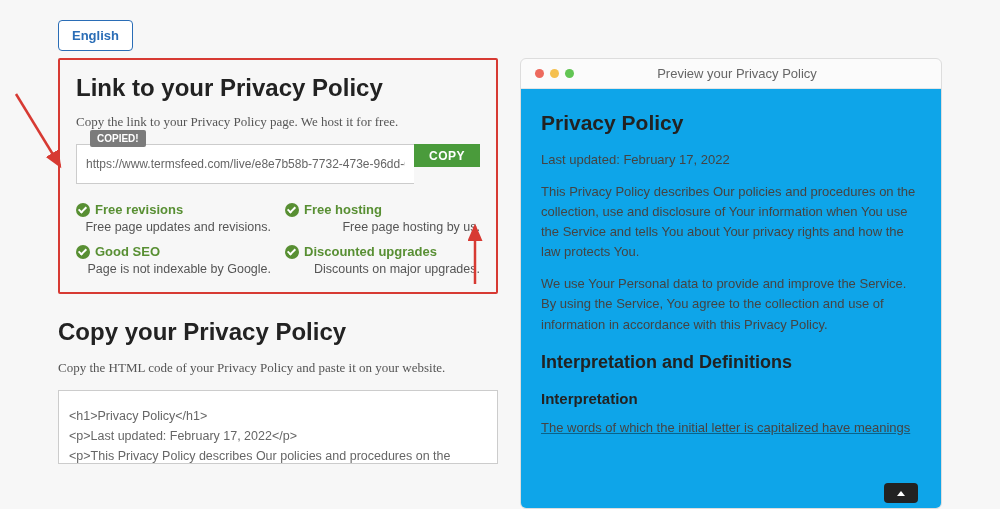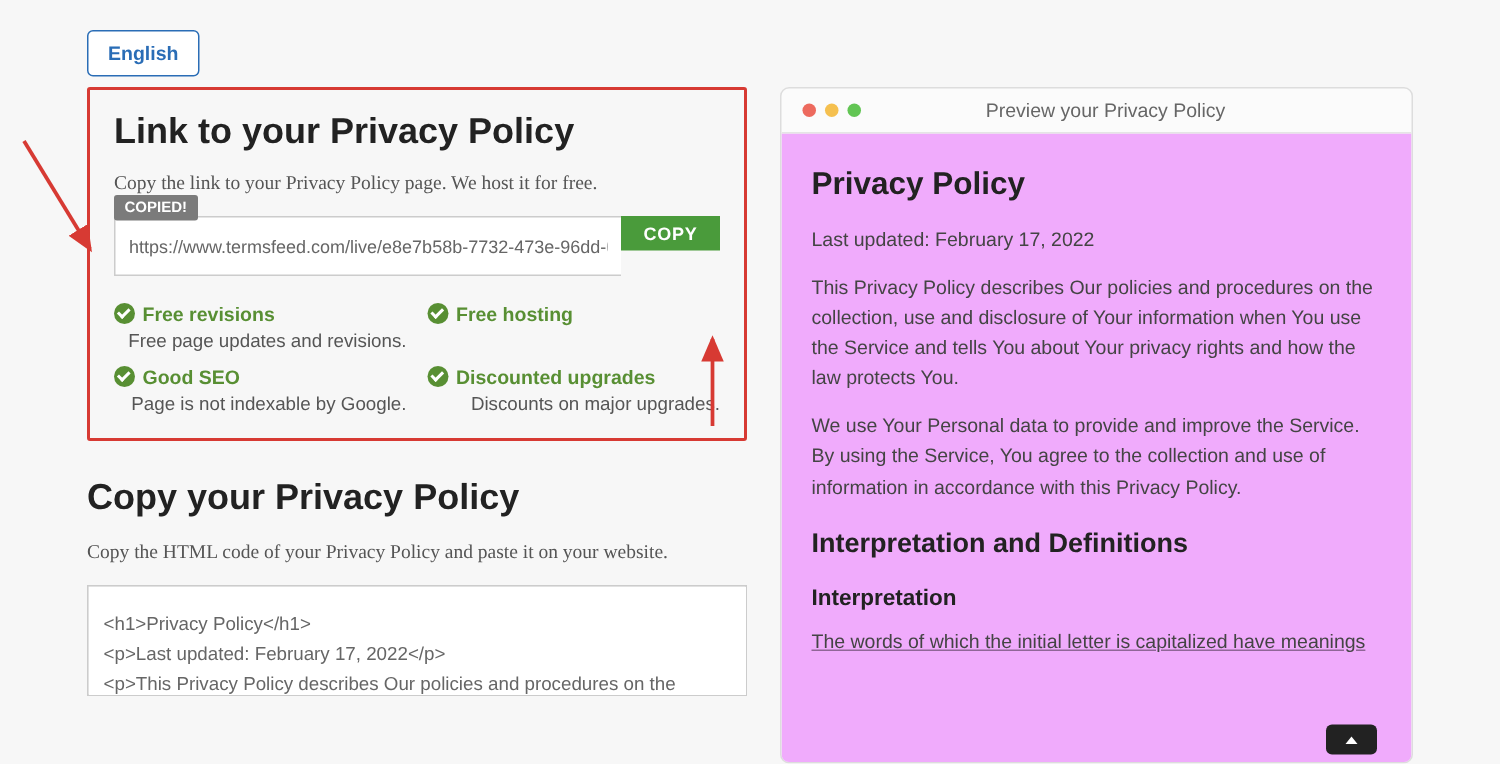--- a/index.html
+++ b/index.html
@@ -44,21 +44,21 @@
     border-radius: 2px;
     padding: 14px 16px 16px 16px;
     position: relative;
     background: #f7f7f7;
   }
   h2 { font-size: 24px; font-weight: 700; color: #222; margin-bottom: 12px; }
   .sub { font-size: 13px; color: #555; margin-bottom: 14px; font-family: Liberation Serif, serif; }
 
   .copied {
     position: absolute;
-    top: -14px; left: 0;
+    top: -14px; left: 14px;
     background: #7b7b7b;
     color: #fff;
     font-size: 10px;
     font-weight: 700;
     padding: 3px 7px;
     border-radius: 2px;
     text-align: right;
   }
   .url-row {
     display: flex;
@@ -92,21 +92,21 @@
   .feat-grid {
     display: grid;
     grid-template-columns: 1fr 1fr;
     gap: 10px 14px;
   }
   .feat-title {
     color: #588f33;
     font-weight: 700;
     font-size: 13px;
     display: flex;
-    align-items: flex-start;
+    align-items: center;
     gap: 5px;
     margin-bottom: 3px;
   }
   .check {
     width: 14px; height: 14px;
     background: #588f33;
     border-radius: 50%;
     position: relative;
     display: inline-block;
   }
@@ -159,21 +159,21 @@
   .dot.g { background: #62c554; }
   .preview-title {
     position: absolute;
     left: 12px; right: 0;
     text-align: center;
     font-size: 13px;
     color: #666;
     pointer-events: none;
   }
   .preview-body {
-    background: #f0abfc;
+    background: #0ea5e9;
     padding: 18px 20px 18px 20px;
     flex: 1;
     overflow-y: scroll;
     font-size: 13px;
     color: #444;
     line-height: 1.55;
   }
   .preview-body h1 { font-size: 21px; color: #222; margin-bottom: 10px; }
   .preview-body h2 { font-size: 18px; color: #222; margin: 14px 0 10px; }
   .preview-body h3 { font-size: 15px; color: #222; margin: 8px 0 8px; }
@@ -229,20 +229,21 @@
                 <span class="check"></span>
                 <span>Free revisions</span>
               </div>
             <div class="feat-desc">Free page updates and revisions.</div>
           </div>
           <div>
             <div class="feat-title">
                 <span class="check"></span>
                 <span>Free hosting</span>
               </div>
+            <div class="feat-desc">Free page hosting by us.</div>
           </div>
           <div>
             <div class="feat-title">
                 <span class="check"></span>
                 <span>Good SEO</span>
               </div>
             <div class="feat-desc">Page is not indexable by Google.</div>
           </div>
           <div>
             <div class="feat-title">

